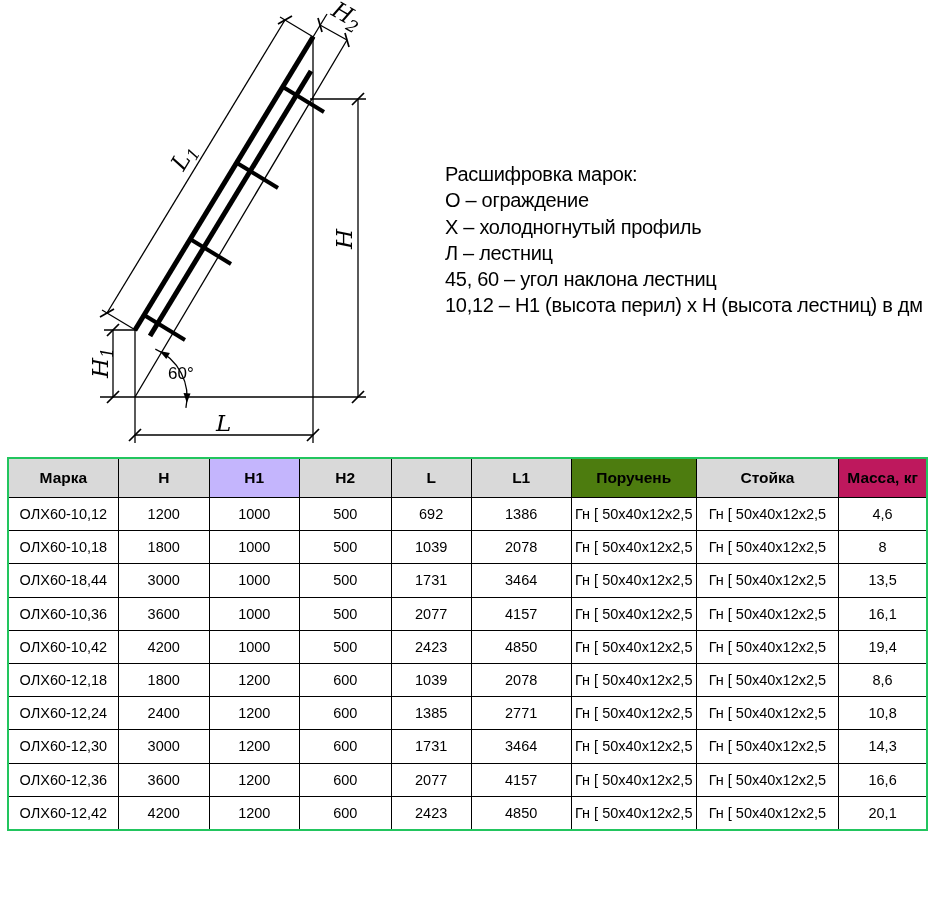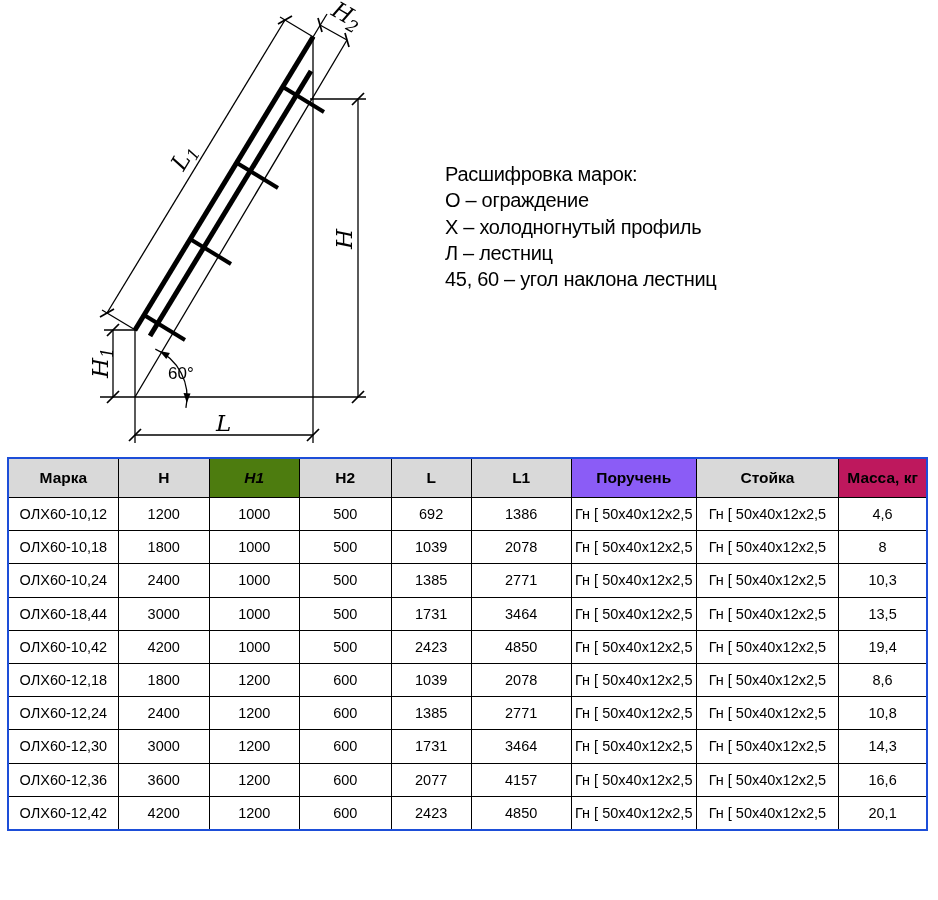--- a/index.html
+++ b/index.html
@@ -17,21 +17,21 @@
   .anglelabel{font-family:"Liberation Sans",sans-serif;font-size:17px;fill:#000;}
   
   #legend{
     position:absolute;left:445px;top:161px;width:470px;
     font-size:20px;line-height:26.3px;letter-spacing:-0.3px;white-space:nowrap;
   }
   
   #spec-table{
     position:absolute;left:7px;top:457px;width:921px;
     border-collapse:collapse;table-layout:fixed;
-    border:2px solid #1d4ed8;
+    border:2px solid #22c55e;
   }
   #spec-table th,#spec-table td{
     border:1px solid #000;text-align:center;vertical-align:middle;
     padding:0 2px;white-space:nowrap;overflow:hidden;
   }
   #spec-table th{height:38px;font-size:15.5px;font-weight:bold;}
   #spec-table td{height:32.2px;font-size:14.5px;font-weight:normal;}
 </style>
 </head>
 <body>
@@ -101,44 +101,45 @@
   </g>
 </svg>
 
 <div id="legend">
   <div>Расшифровка марок:</div>
   <div>
       <div>О – ограждение</div>
       <div>Х – холодногнутый профиль</div>
       <div>Л – лестниц</div>
       <div>45, 60 – угол наклона лестниц</div>
+      <div>10,12 – Н1 (высота перил) х Н (высота лестниц) в дм</div>
     </div>
 </div>
 
 <table id="spec-table">
   <colgroup>
     <col style="width:12.0%">
       <col style="width:9.9%">
       <col style="width:9.8%">
     <col style="width:10.0%">
       <col style="width:8.7%">
       <col style="width:10.9%">
     <col style="width:13.6%">
       <col style="width:15.5%">
       <col style="width:9.6%">
   </colgroup>
   <thead>
     <tr>
         <th style="background: rgb(217, 217, 217);">Марка</th>
         <th style="background: rgb(217, 217, 217);">Н</th>
-        <th style="background: #4d7c0f; font-style: italic;">Н1</th>
+        <th style="background: #c4b5fd;">Н1</th>
         <th style="background: rgb(217, 217, 217);">Н2</th>
         <th style="background: rgb(217, 217, 217);">L</th>
         <th style="background: rgb(217, 217, 217);">L1</th>
-        <th style="background: #8b5cf6;">Поручень</th>
+        <th style="background: #4d7c0f;">Поручень</th>
         <th style="background: rgb(217, 217, 217);">Стойка</th>
         <th style="background: #be185d;">Масса, кг</th>
       </tr>
   </thead>
   <tbody>
       <tr>
         <td>ОЛХ60-10,12</td>
         <td>1200</td>
         <td>1000</td>
         <td>500</td>
@@ -153,101 +154,101 @@
         <td>1800</td>
         <td>1000</td>
         <td>500</td>
         <td>1039</td>
         <td>2078</td>
         <td>Гн [ 50х40х12х2,5</td>
         <td>Гн [ 50х40х12х2,5</td>
         <td>8</td>
       </tr>
       <tr>
-        <td>ОЛХ60-10,24</td>
+        <td>ОЛХ60-18,44</td>
+        <td>3000</td>
+        <td>1000</td>
+        <td>500</td>
+        <td>1731</td>
+        <td>3464</td>
+        <td>Гн [ 50х40х12х2,5</td>
+        <td>Гн [ 50х40х12х2,5</td>
+        <td>13,5</td>
+      </tr>
+      <tr>
+        <td>ОЛХ60-10,36</td>
+        <td>3600</td>
+        <td>1000</td>
+        <td>500</td>
+        <td>2077</td>
+        <td>4157</td>
+        <td>Гн [ 50х40х12х2,5</td>
+        <td>Гн [ 50х40х12х2,5</td>
+        <td>16,1</td>
+      </tr>
+      <tr>
+        <td>ОЛХ60-10,42</td>
+        <td>4200</td>
+        <td>1000</td>
+        <td>500</td>
+        <td>2423</td>
+        <td>4850</td>
+        <td>Гн [ 50х40х12х2,5</td>
+        <td>Гн [ 50х40х12х2,5</td>
+        <td>19,4</td>
+      </tr>
+      <tr>
+        <td>ОЛХ60-12,18</td>
+        <td>1800</td>
+        <td>1200</td>
+        <td>600</td>
+        <td>1039</td>
+        <td>2078</td>
+        <td>Гн [ 50х40х12х2,5</td>
+        <td>Гн [ 50х40х12х2,5</td>
+        <td>8,6</td>
+      </tr>
+      <tr>
+        <td>ОЛХ60-12,24</td>
         <td>2400</td>
-        <td>1000</td>
-        <td>500</td>
+        <td>1200</td>
+        <td>600</td>
         <td>1385</td>
         <td>2771</td>
         <td>Гн [ 50х40х12х2,5</td>
         <td>Гн [ 50х40х12х2,5</td>
-        <td>10,3</td>
-      </tr>
-      <tr>
-        <td>ОЛХ60-18,44</td>
+        <td>10,8</td>
+      </tr>
+      <tr>
+        <td>ОЛХ60-12,30</td>
         <td>3000</td>
-        <td>1000</td>
-        <td>500</td>
+        <td>1200</td>
+        <td>600</td>
         <td>1731</td>
         <td>3464</td>
         <td>Гн [ 50х40х12х2,5</td>
         <td>Гн [ 50х40х12х2,5</td>
-        <td>13,5</td>
-      </tr>
-      <tr>
-        <td>ОЛХ60-10,42</td>
+        <td>14,3</td>
+      </tr>
+      <tr>
+        <td>ОЛХ60-12,36</td>
+        <td>3600</td>
+        <td>1200</td>
+        <td>600</td>
+        <td>2077</td>
+        <td>4157</td>
+        <td>Гн [ 50х40х12х2,5</td>
+        <td>Гн [ 50х40х12х2,5</td>
+        <td>16,6</td>
+      </tr>
+      <tr>
+        <td>ОЛХ60-12,42</td>
         <td>4200</td>
-        <td>1000</td>
-        <td>500</td>
+        <td>1200</td>
+        <td>600</td>
         <td>2423</td>
         <td>4850</td>
         <td>Гн [ 50х40х12х2,5</td>
         <td>Гн [ 50х40х12х2,5</td>
-        <td>19,4</td>
-      </tr>
-      <tr>
-        <td>ОЛХ60-12,18</td>
-        <td>1800</td>
-        <td>1200</td>
-        <td>600</td>
-        <td>1039</td>
-        <td>2078</td>
-        <td>Гн [ 50х40х12х2,5</td>
-        <td>Гн [ 50х40х12х2,5</td>
-        <td>8,6</td>
-      </tr>
-      <tr>
-        <td>ОЛХ60-12,24</td>
-        <td>2400</td>
-        <td>1200</td>
-        <td>600</td>
-        <td>1385</td>
-        <td>2771</td>
-        <td>Гн [ 50х40х12х2,5</td>
-        <td>Гн [ 50х40х12х2,5</td>
-        <td>10,8</td>
-      </tr>
-      <tr>
-        <td>ОЛХ60-12,30</td>
-        <td>3000</td>
-        <td>1200</td>
-        <td>600</td>
-        <td>1731</td>
-        <td>3464</td>
-        <td>Гн [ 50х40х12х2,5</td>
-        <td>Гн [ 50х40х12х2,5</td>
-        <td>14,3</td>
-      </tr>
-      <tr>
-        <td>ОЛХ60-12,36</td>
-        <td>3600</td>
-        <td>1200</td>
-        <td>600</td>
-        <td>2077</td>
-        <td>4157</td>
-        <td>Гн [ 50х40х12х2,5</td>
-        <td>Гн [ 50х40х12х2,5</td>
-        <td>16,6</td>
-      </tr>
-      <tr>
-        <td>ОЛХ60-12,42</td>
-        <td>4200</td>
-        <td>1200</td>
-        <td>600</td>
-        <td>2423</td>
-        <td>4850</td>
-        <td>Гн [ 50х40х12х2,5</td>
-        <td>Гн [ 50х40х12х2,5</td>
         <td>20,1</td>
       </tr>
     </tbody>
 </table>
 
 </body></html>

